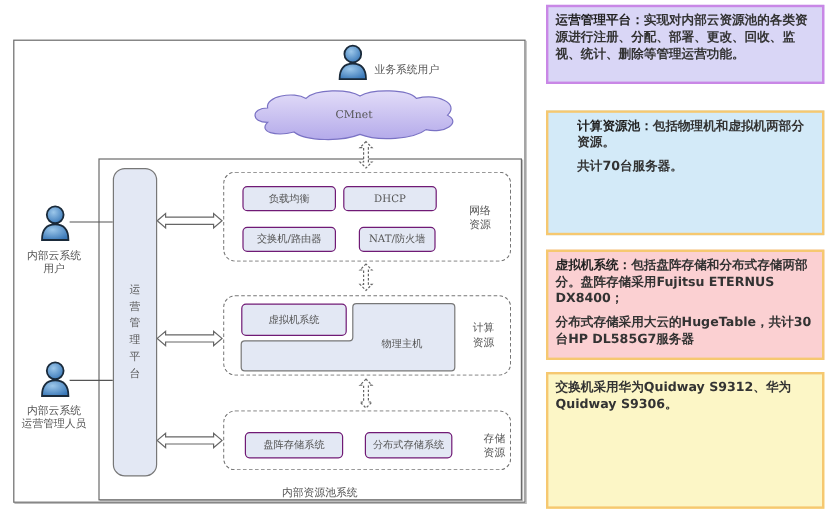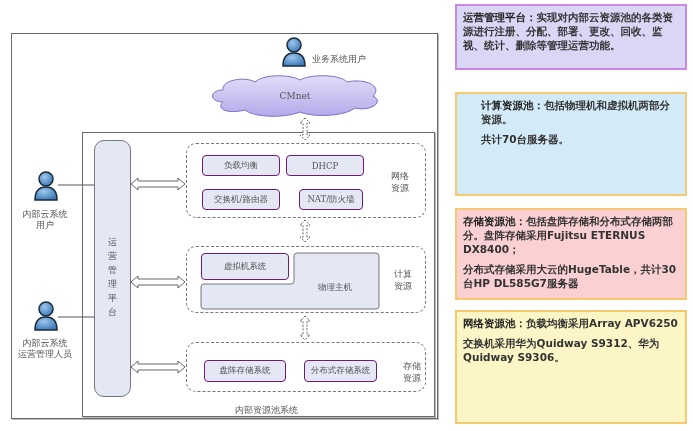--- a/index.html
+++ b/index.html
@@ -177,20 +177,19 @@
 <div id="info-platform" class="abs info" style="background: rgb(217, 214, 246); border-color: rgb(201, 135, 230);">
   <p><b>运营管理平台：</b><span>实现对内部云资源池的各类资源进行注册、分配、部署、更改、回收、监视、统计、删除等管理运营功能。</span></p>
 </div>
 
 <div id="info-compute" class="abs info" style="background: rgb(211, 234, 248); border-color: rgb(246, 200, 112);">
   <p><b>计算资源池：</b><span>包括物理机和虚拟机两部分资源。</span></p>
   <p>共计70台服务器。</p>
 </div>
 
 <div id="info-storage" class="abs info" style="background: rgb(251, 208, 210); border-color: rgb(246, 200, 112);">
-  <p><b>存储资源池：</b><span>包括盘阵存储和分布式存储两部分。盘阵存储采用Fujitsu ETERNUS DX8400；</span></p>
+  <p><b>虚拟机系统：</b><span>包括盘阵存储和分布式存储两部分。盘阵存储采用Fujitsu ETERNUS DX8400；</span></p>
   <p>分布式存储采用大云的HugeTable，共计30台HP DL585G7服务器</p>
 </div>
 
 <div id="info-network" class="abs info" style="background: rgb(252, 246, 198); border-color: rgb(246, 200, 112);">
-  <p><b>网络资源池：</b><span>负载均衡采用Array APV6250</span></p>
   <p>交换机采用华为Quidway S9312、华为Quidway S9306。</p>
 </div>
 
 </body></html>

